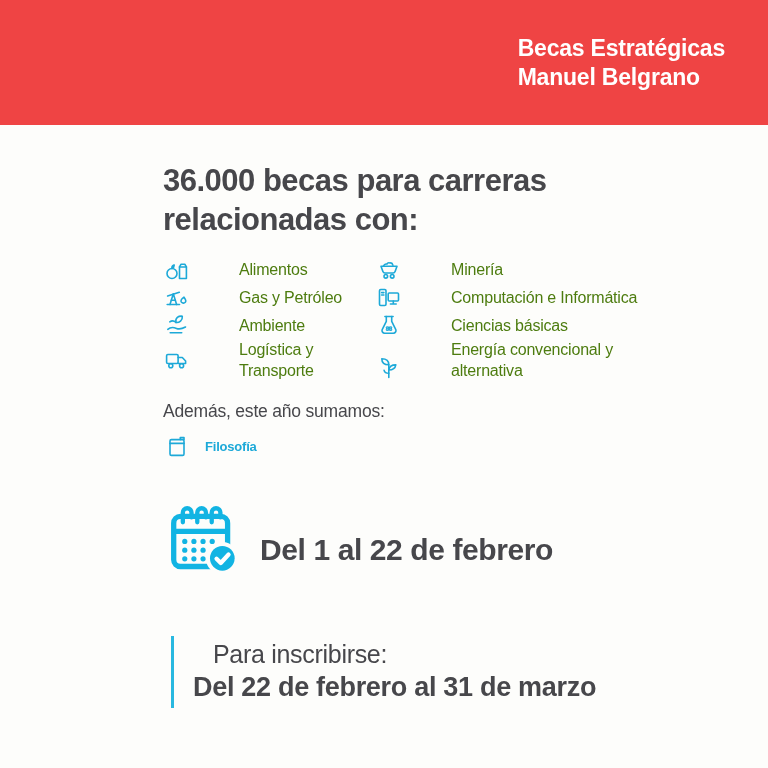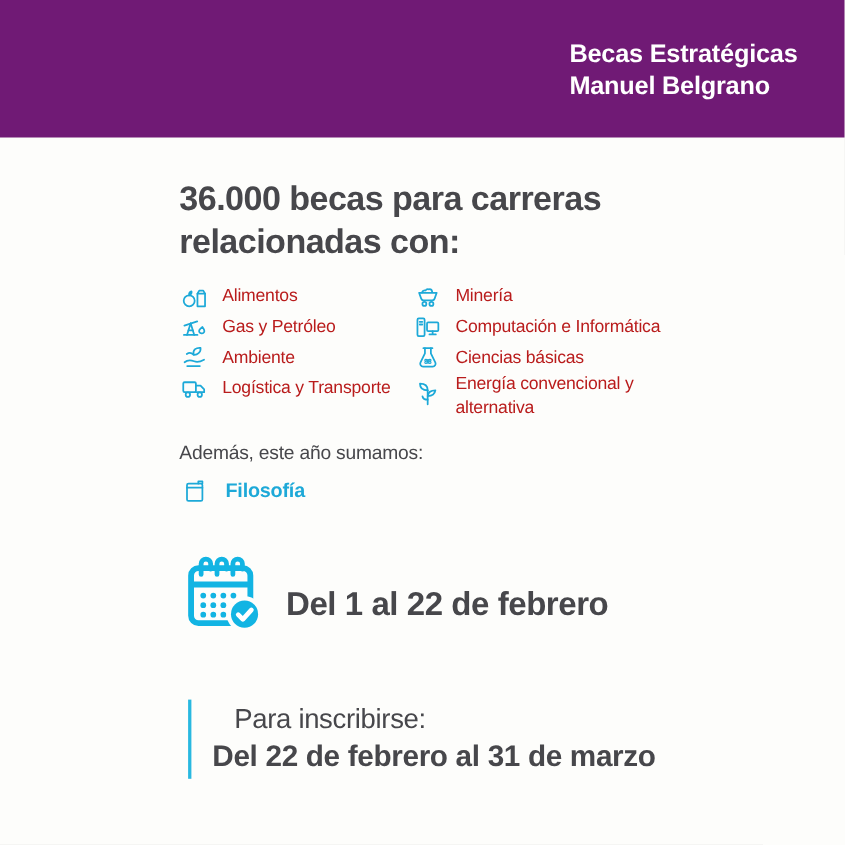--- a/index.html
+++ b/index.html
@@ -7,21 +7,21 @@
   body { font-family: "Liberation Sans", sans-serif; }
   .poster {
     position: relative;
     width: 768px; height: 768px;
     background: #fdfdfb;
     overflow: hidden;
   }
   
   .header-band {
     height: 125px;
-    background: #701a75;
+    background: #ef4444;
     display: flex;
     align-items: center;
     justify-content: flex-end;
   }
   .brand {
     margin-right: 43px;
     color: #ffffff;
     font-weight: bold;
     font-size: 23px;
     line-height: 29px;
@@ -41,23 +41,24 @@
   .careers {
     margin: 17px 0 0 163px;
     display: flex;
   }
   .careers-col { display: flex; flex-direction: column; }
   .careers-col.left { width: 212px; }
   .career-item {
     display: flex;
     align-items: center;
     min-height: 27.7px;
-    color: #b91c1c;
-  }
-  .career-item.wrap { align-items: flex-start; }
+    color: #4d7c0f;
+    gap: 37px;
+  }
+  .career-item.wrap { align-items: flex-end; }
   .career-item.wrap .career-icon { margin-top: 5px; }
   .career-icon {
     width: 27px; height: 27px;
     flex: 0 0 27px;
     display: flex; align-items: center; justify-content: center;
   }
   .career-icon svg { width: 26px; height: 26px; }
   .career-label {
     margin-left: 12px;
     font-size: 16px;
@@ -74,21 +75,21 @@
   }
   .addition-item {
     margin: 13px 0 0 166px;
     display: flex;
     align-items: center;
     color: #1da9d8;
   }
   .addition-item svg { width: 23px; height: 23px; }
   .addition-item-label {
     margin-left: 16px;
-    font-size: 18px;
+    font-size: 13px;
     font-weight: bold;
     letter-spacing: -0.2px;
   }
   
   .renewal {
     margin: 44px 0 0 166px;
     display: flex;
     align-items: center;
   }
   .renewal-icon { width: 77px; height: 77px; color: #12b4e3; }

